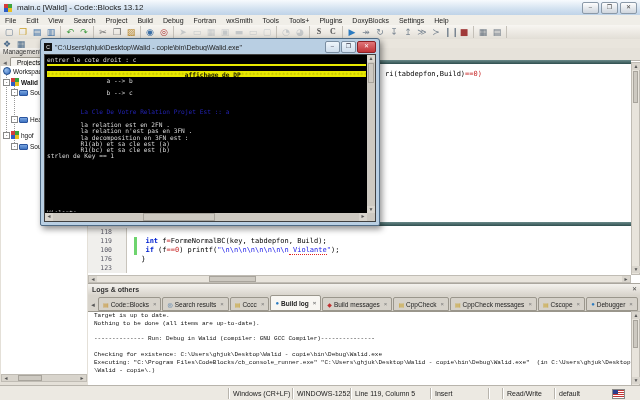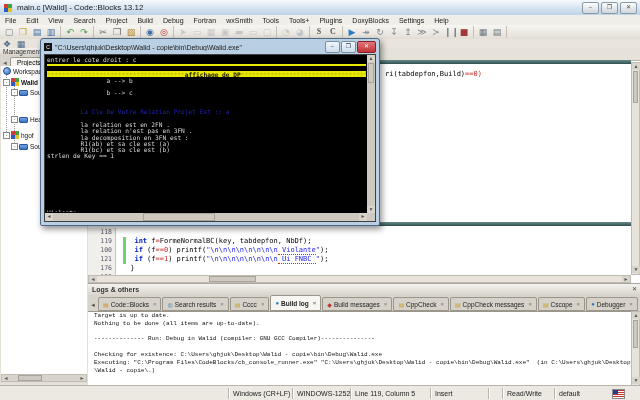--- a/index.html
+++ b/index.html
@@ -43,21 +43,21 @@
   .ico-project{width:4px;height:4px;background:#d43c3c;box-shadow:4px 0 #3ca43c,0 4px #2c5cc4,4px 4px #e8c020;margin:0 6px 4px 0}
   .ico-folder{width:9px;height:6px;background:linear-gradient(#7aa6e0,#3e73c2);border:1px solid #2a55a0;border-radius:1px;box-sizing:border-box;margin-top:2px}
   #mg-scroll{left:1px;bottom:3px;width:86px;height:8px;background:#d8d4cc;display:flex}
   
   #editor{left:88px;top:48px;width:552px;height:235px;background:#fff;overflow:hidden}
   #ed-tabstrip{left:0;top:0;width:552px;height:12px;background:#e6e2da;border-bottom:1px solid #b8b4ac}
   .ed-split{left:0;width:543px;height:4px;background:linear-gradient(#6a8a8a,#2f4f4f);border-bottom:1px solid #fff}
   #ed-partial{left:297px;top:22px;font:7px "DejaVu Sans Mono",monospace;white-space:pre}
   #ed-lines{left:0;top:180px;width:543px}
   .ed-row{display:flex;height:9px;line-height:9px;font-size:6.5px}
-  .ed-num{width:24px;text-align:right;padding-right:3px;background:#f0efec;border-right:1px solid #c8c4bc;
+  .ed-num{width:24px;text-align:right;padding-right:14px;background:#f0efec;border-right:1px solid #c8c4bc;
           color:#5a5a66;font-family:"DejaVu Sans Mono",monospace}
   .ed-fold{width:7px;background:#fff}
   .ed-chg{width:3px;background:transparent}
   .ed-chg.on{background:#6ed46e}
   .ed-code{white-space:pre;font:7px "DejaVu Sans Mono",monospace;color:#000}
   .tk-kw{color:#0020d0;font-weight:bold}.tk-str{color:#1a1ae8}.tk-strE{color:#1a1ae8;border-bottom:1px dotted #e02020}
   .tk-op,.tk-num{color:#c82828}.tk-pl{color:#000}
   .vscroll{width:9px;background:#e8e4dc;border:1px solid #c0bcb4;box-sizing:border-box}
   .hscroll{height:8px;background:#e8e4dc;border:1px solid #c0bcb4;box-sizing:border-box;display:flex}
   .sb-arrow{font-size:5px;color:#555;text-align:center;line-height:7px;width:8px;background:#d9d5cd}
@@ -255,33 +255,27 @@
       <div class="ed-row">
         <div class="ed-num">118</div>
         <div class="ed-fold"></div>
         <div class="ed-chg"></div>
         <div class="ed-code"></div>
       </div>
       <div class="ed-row">
         <div class="ed-num">119</div>
         <div class="ed-fold"></div>
         <div class="ed-chg on"></div>
-        <div class="ed-code"><span class="tk-pl">  </span><span class="tk-kw">int</span><span class="tk-pl"> f</span><span class="tk-op">=</span><span class="tk-pl">FormeNormalBC(key, tabdepfon, NbDf);</span></div>
+        <div class="ed-code"><span class="tk-pl">  </span><span class="tk-kw">int</span><span class="tk-pl"> f</span><span class="tk-op">=</span><span class="tk-pl">FormeNormalBC(key, tabdepfon, Build);</span></div>
       </div>
       <div class="ed-row">
         <div class="ed-num">100</div>
         <div class="ed-fold"></div>
         <div class="ed-chg on"></div>
         <div class="ed-code"><span class="tk-pl">  </span><span class="tk-kw">if</span><span class="tk-pl"> (f</span><span class="tk-op">==</span><span class="tk-num">0</span><span class="tk-pl">) printf(</span><span class="tk-str">"\n\n\n\n\n\n\n\n</span><span class="tk-strE"> Violante</span><span class="tk-str">"</span><span class="tk-pl">);</span></div>
-      </div>
-      <div class="ed-row">
-        <div class="ed-num">121</div>
-        <div class="ed-fold"></div>
-        <div class="ed-chg on"></div>
-        <div class="ed-code"><span class="tk-pl">  </span><span class="tk-kw">if</span><span class="tk-pl"> (f</span><span class="tk-op">==</span><span class="tk-num">1</span><span class="tk-pl">) printf(</span><span class="tk-str">"\n\n\n\n\n\n\n\n</span><span class="tk-strE"> Ui FNBC </span><span class="tk-str">"</span><span class="tk-pl">);</span></div>
       </div>
       <div class="ed-row">
         <div class="ed-num">176</div>
         <div class="ed-fold"></div>
         <div class="ed-chg"></div>
         <div class="ed-code"><span class="tk-pl"> }</span></div>
       </div>
       <div class="ed-row">
         <div class="ed-num">123</div>
         <div class="ed-fold"></div>

